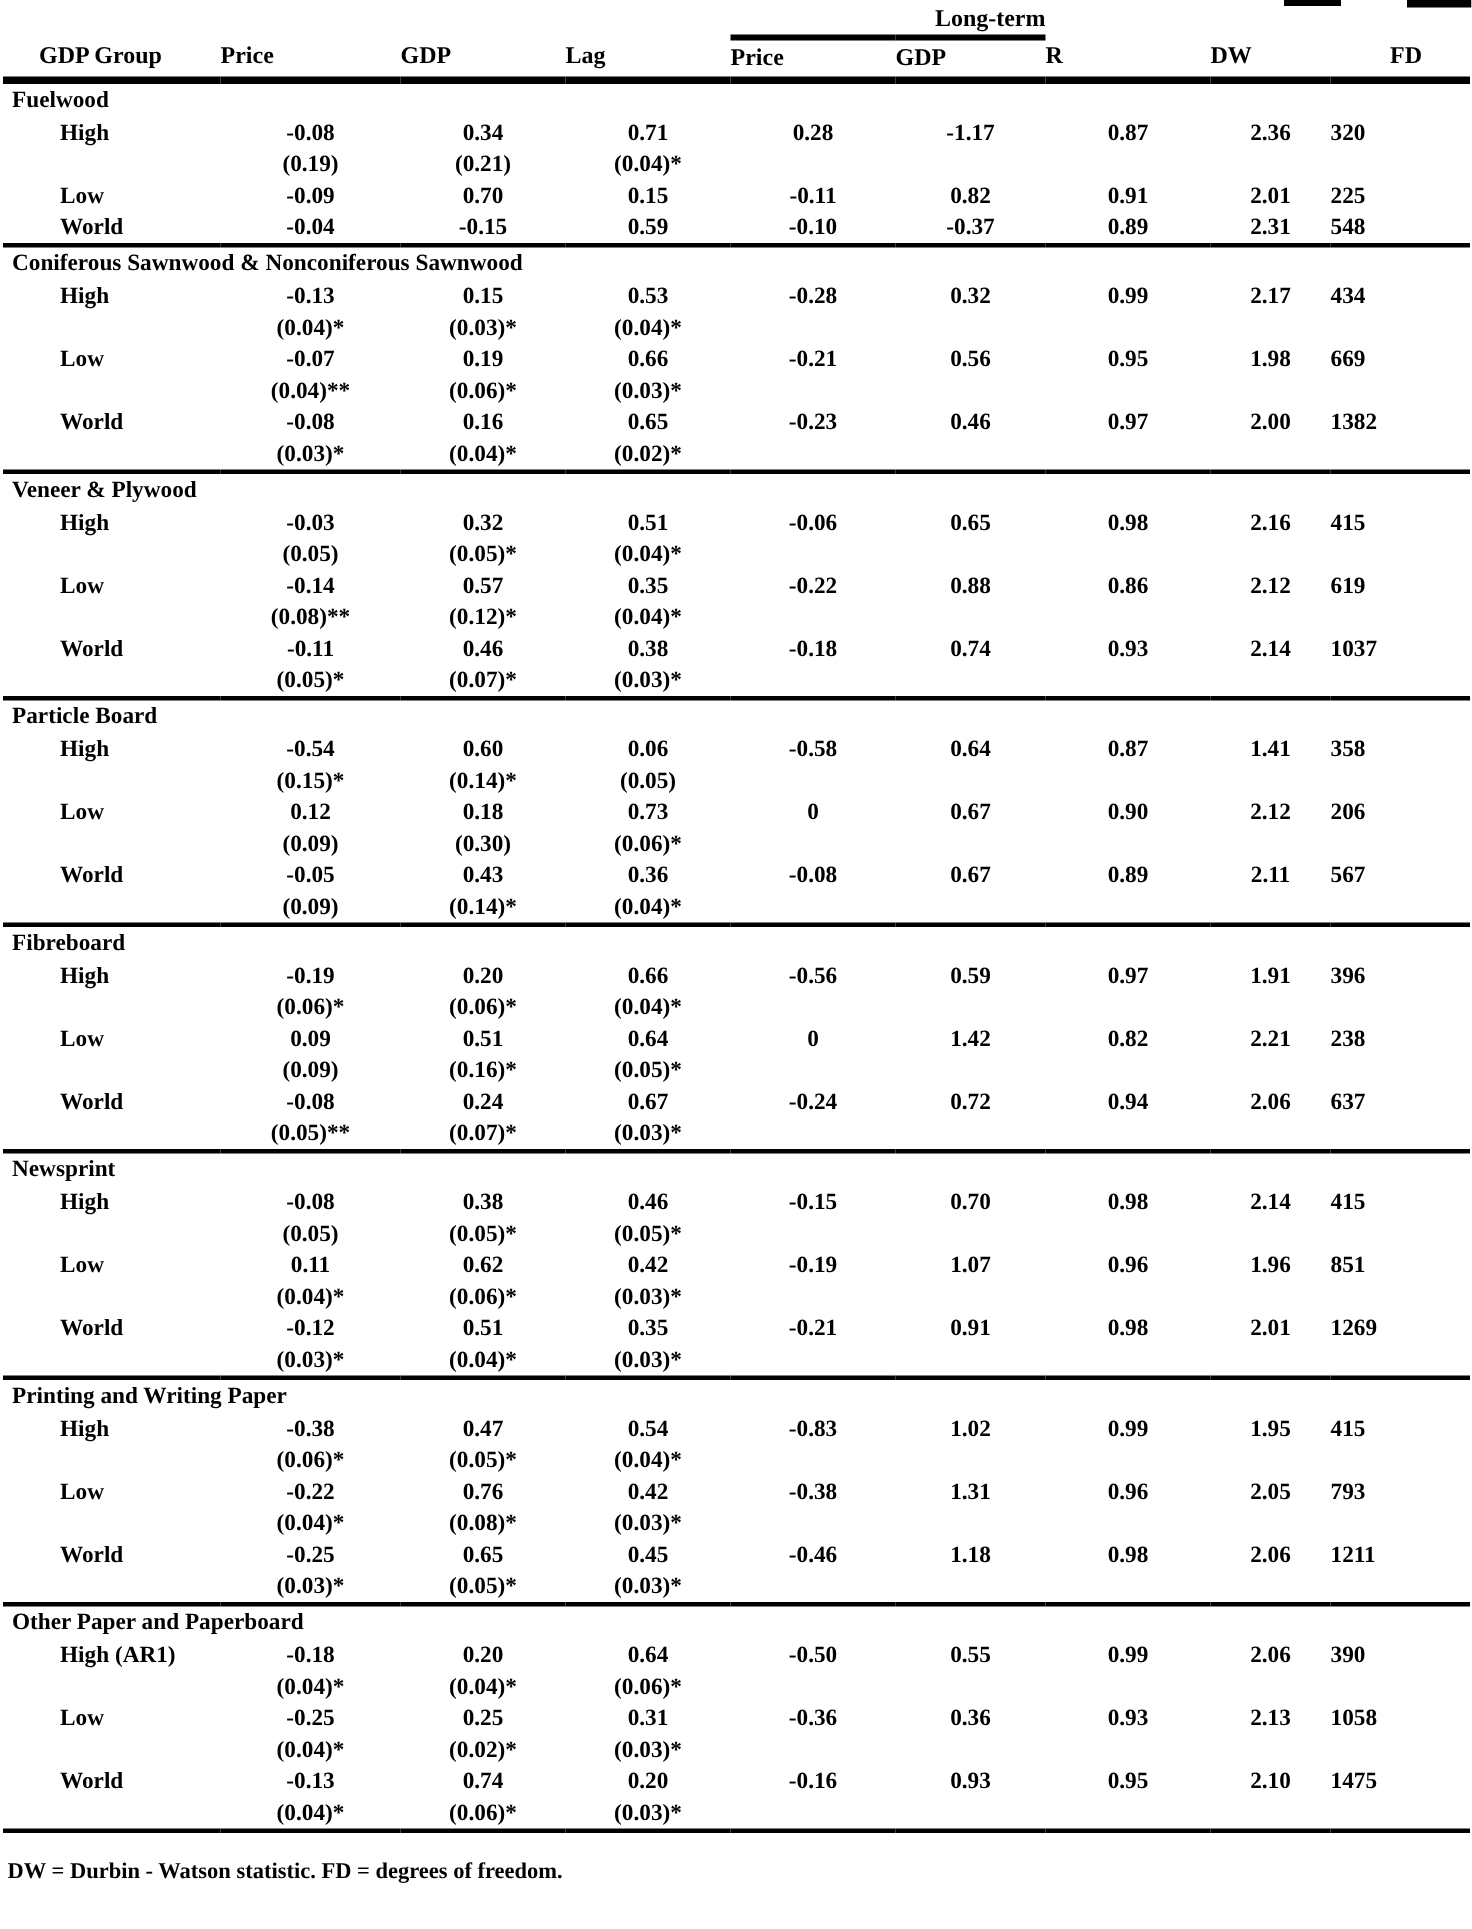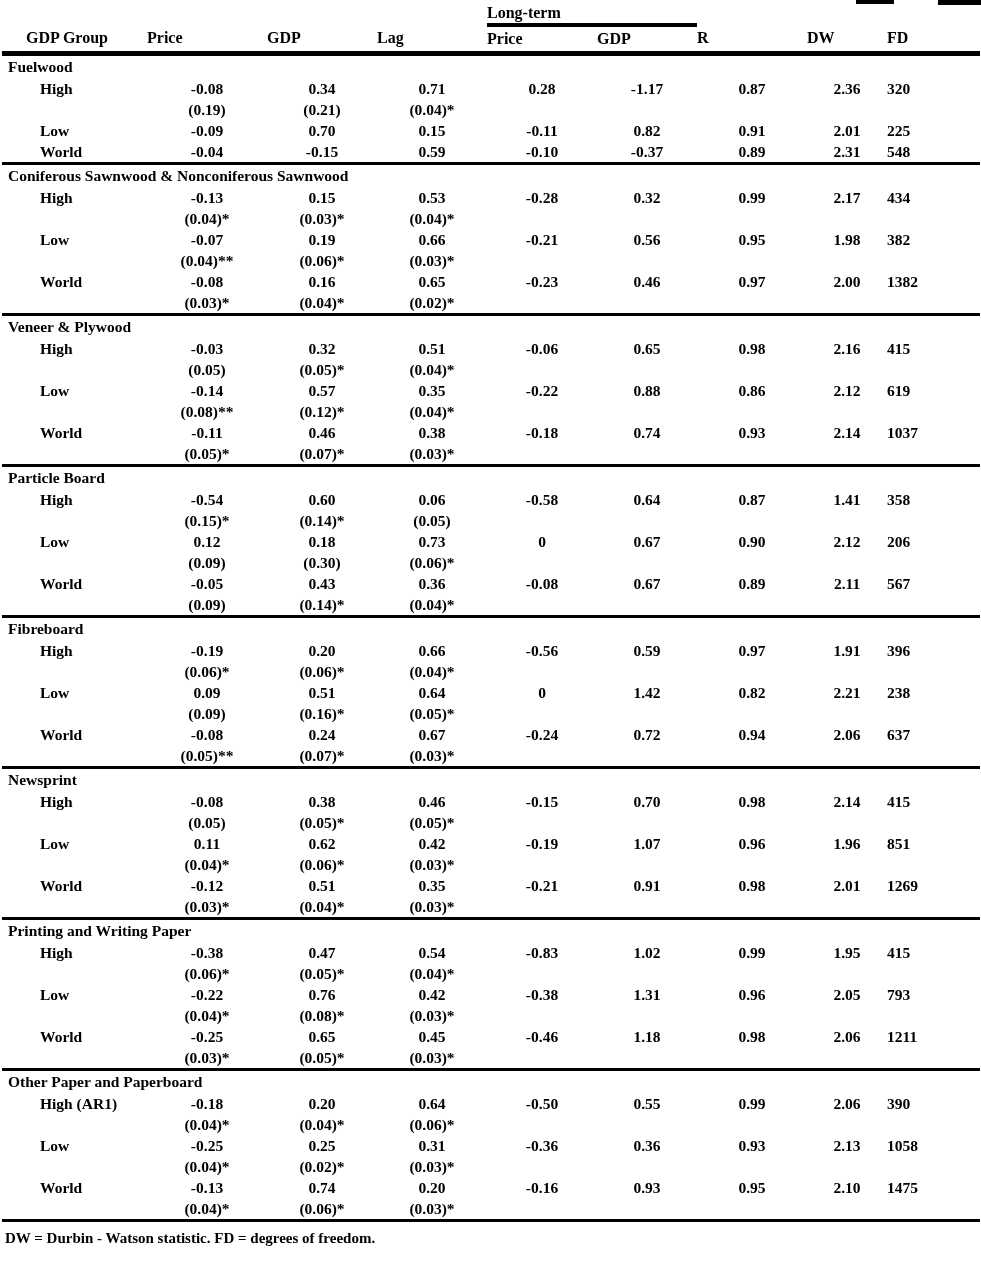--- a/index.html
+++ b/index.html
@@ -10,31 +10,31 @@
     position: relative; overflow: hidden;
   }
   table {
     border-collapse: collapse; table-layout: fixed;
     width: 978px; margin: 2px 0 0 2px;
     border-bottom: 3px solid #000;
   }
   th, td { padding: 0; }
   th { font-weight: bold; font-size: 16px; }
   .h1 th { height: 21px; }
-  .lt-cell { border-bottom: 4px solid #000; text-align: left; }
+  .lt-cell { border-bottom: 4px solid #000; text-align: right; }
   .h2 th { border-bottom: 5px solid #000; height: 24px; text-align: left; vertical-align: middle; }
   .h2 .c-label { text-align: left; padding-left: 24px; }
-  .h2 .c-fd { padding-right: 32px; }
+  .h2 .c-fd { text-align: right; padding-right: 32px; }
   td { font-size: 15.5px; font-weight: bold; vertical-align: middle; }
   .c-num { text-align: center; }
   .c-fd { padding-right: 30px; }
   .val-row td, .se-row td { height: 21px; }
   .sec-row td { border-top: 3px solid #000; height: 22px; padding-left: 6px; }
   .val-row .c-label { padding-left: 38px; margin-top: 10px; }
-  .footnote { margin: 8px 0 0 5px; font-size: 15px; font-weight: bold; }
+  .footnote { margin: 18px 0 0 5px; font-size: 15px; font-weight: bold; }
   .artifact { position: absolute; background: #000; }
   .a1 { left: 856px; top: 0; width: 38px; height: 4px; }
   .a2 { left: 938px; top: 0; width: 43px; height: 5px; }
 </style>
 </head>
 <body>
 
 <div class="artifact a1"></div>
 <div class="artifact a2"></div>
 
@@ -143,21 +143,21 @@
       </tr>
       <tr class="val-row">
         <td class="c-label">Low</td>
         <td class="c-num">-0.07</td>
         <td class="c-num">0.19</td>
         <td class="c-num">0.66</td>
         <td class="c-num">-0.21</td>
         <td class="c-num">0.56</td>
         <td class="c-num">0.95</td>
         <td class="c-num">1.98</td>
-        <td class="c-fd">382</td>
+        <td class="c-fd">669</td>
       </tr>
       <tr class="se-row">
         <td class="c-label"></td>
         <td class="c-num">(0.04)**</td>
         <td class="c-num">(0.06)*</td>
         <td class="c-num">(0.03)*</td>
         <td class="c-num"></td>
         <td class="c-num"></td>
         <td class="c-num"></td>
         <td class="c-num"></td>

